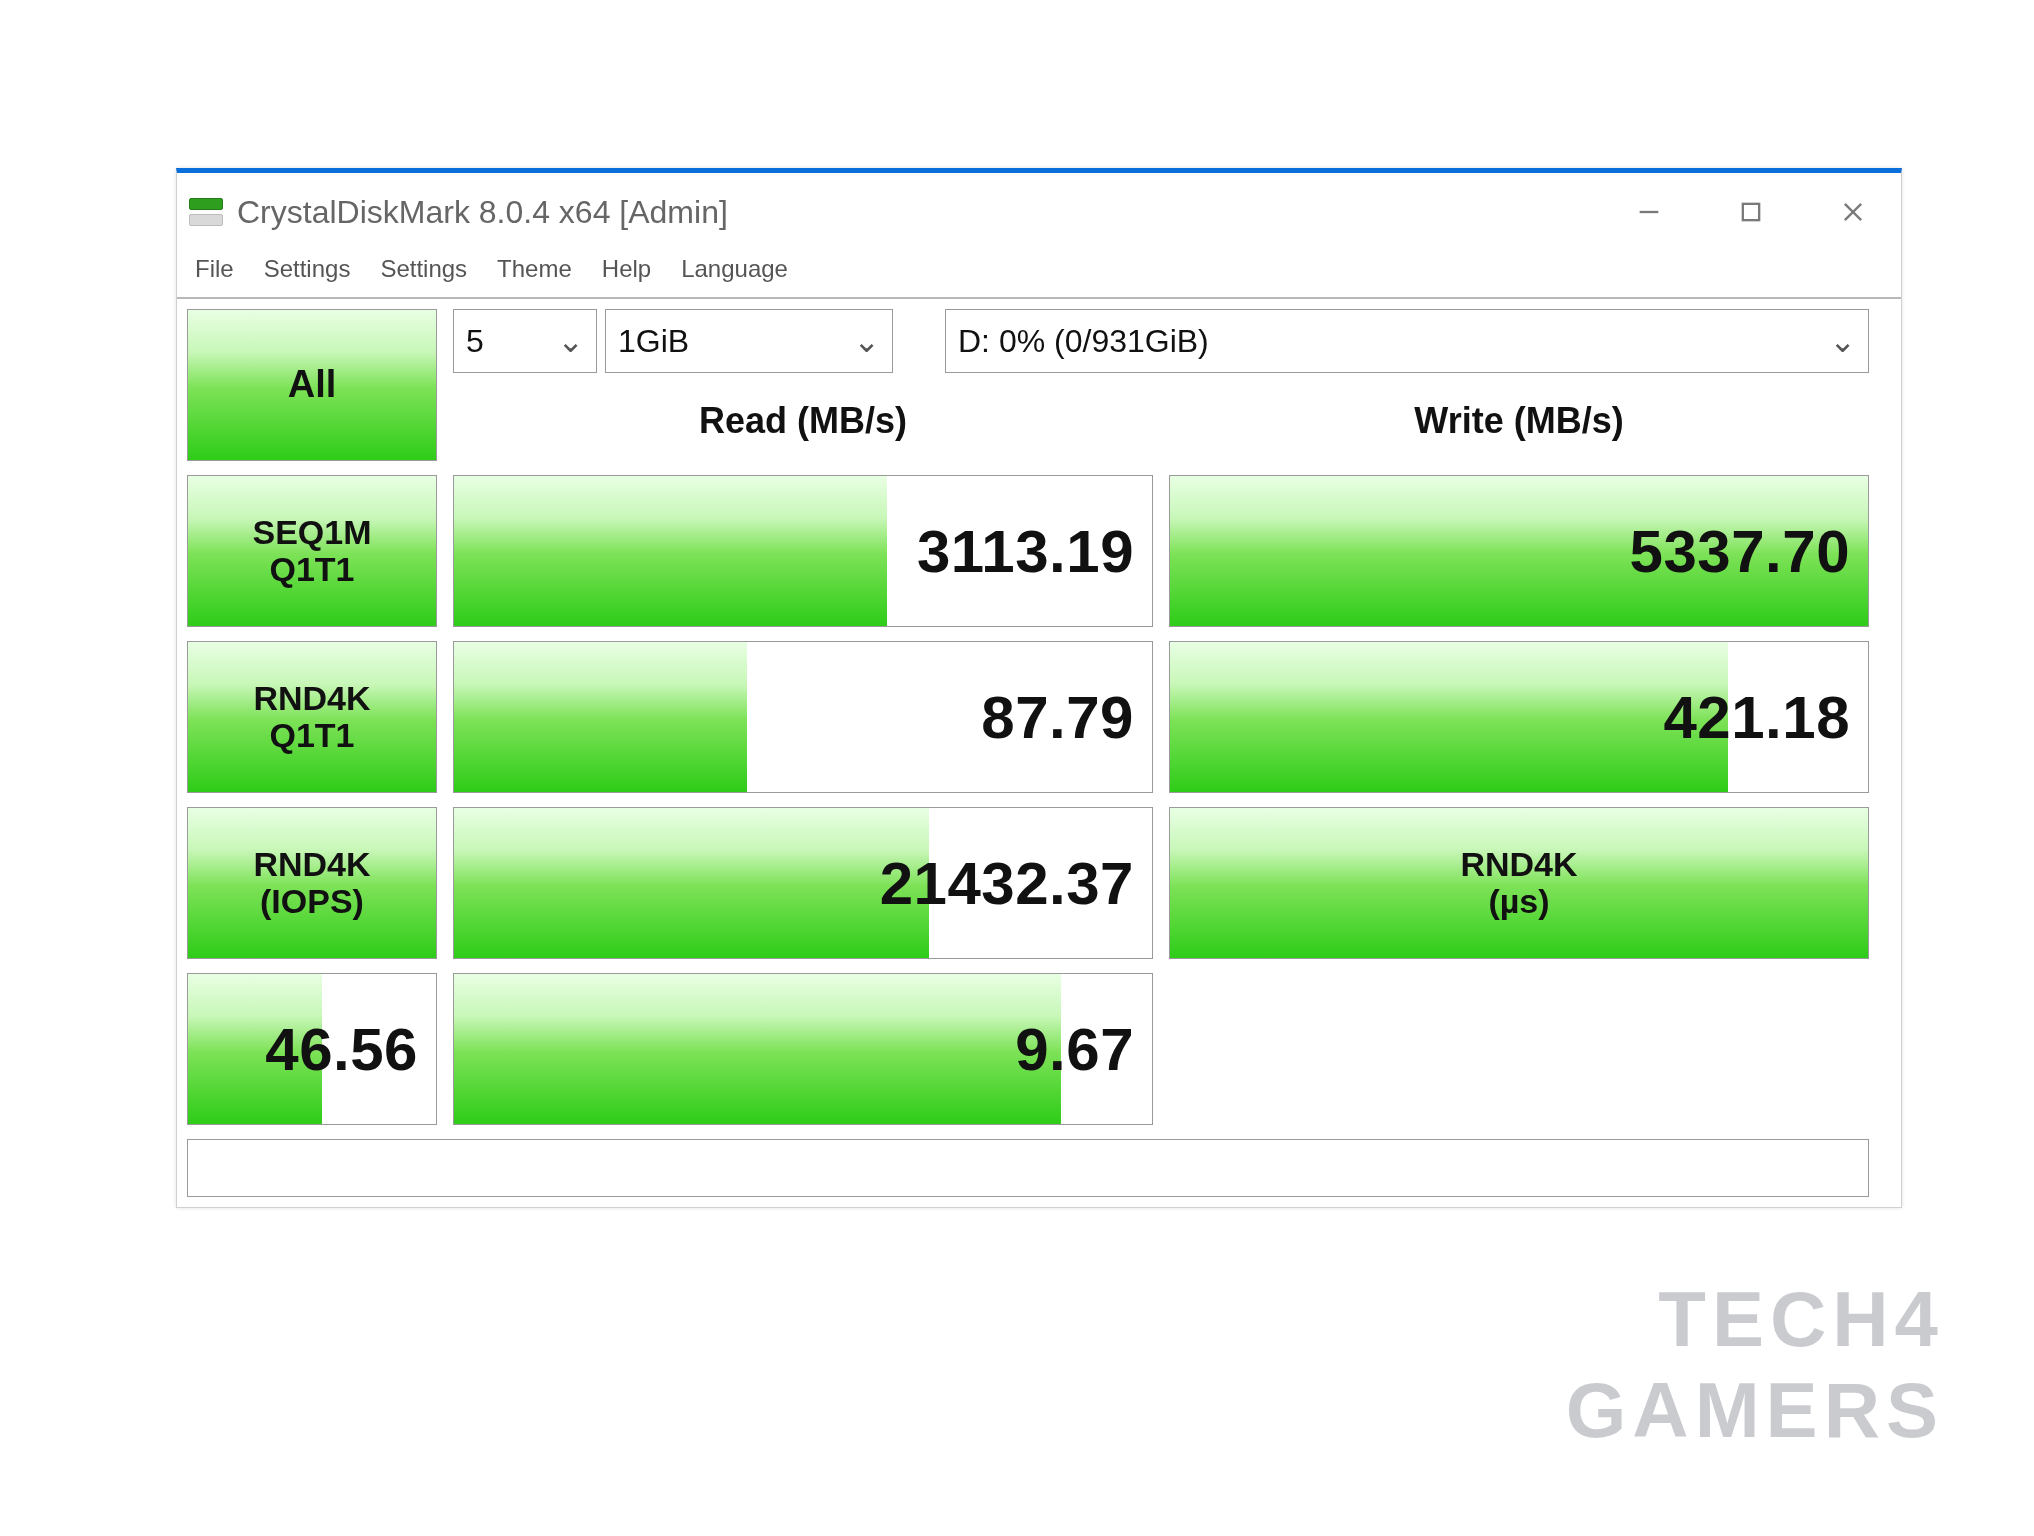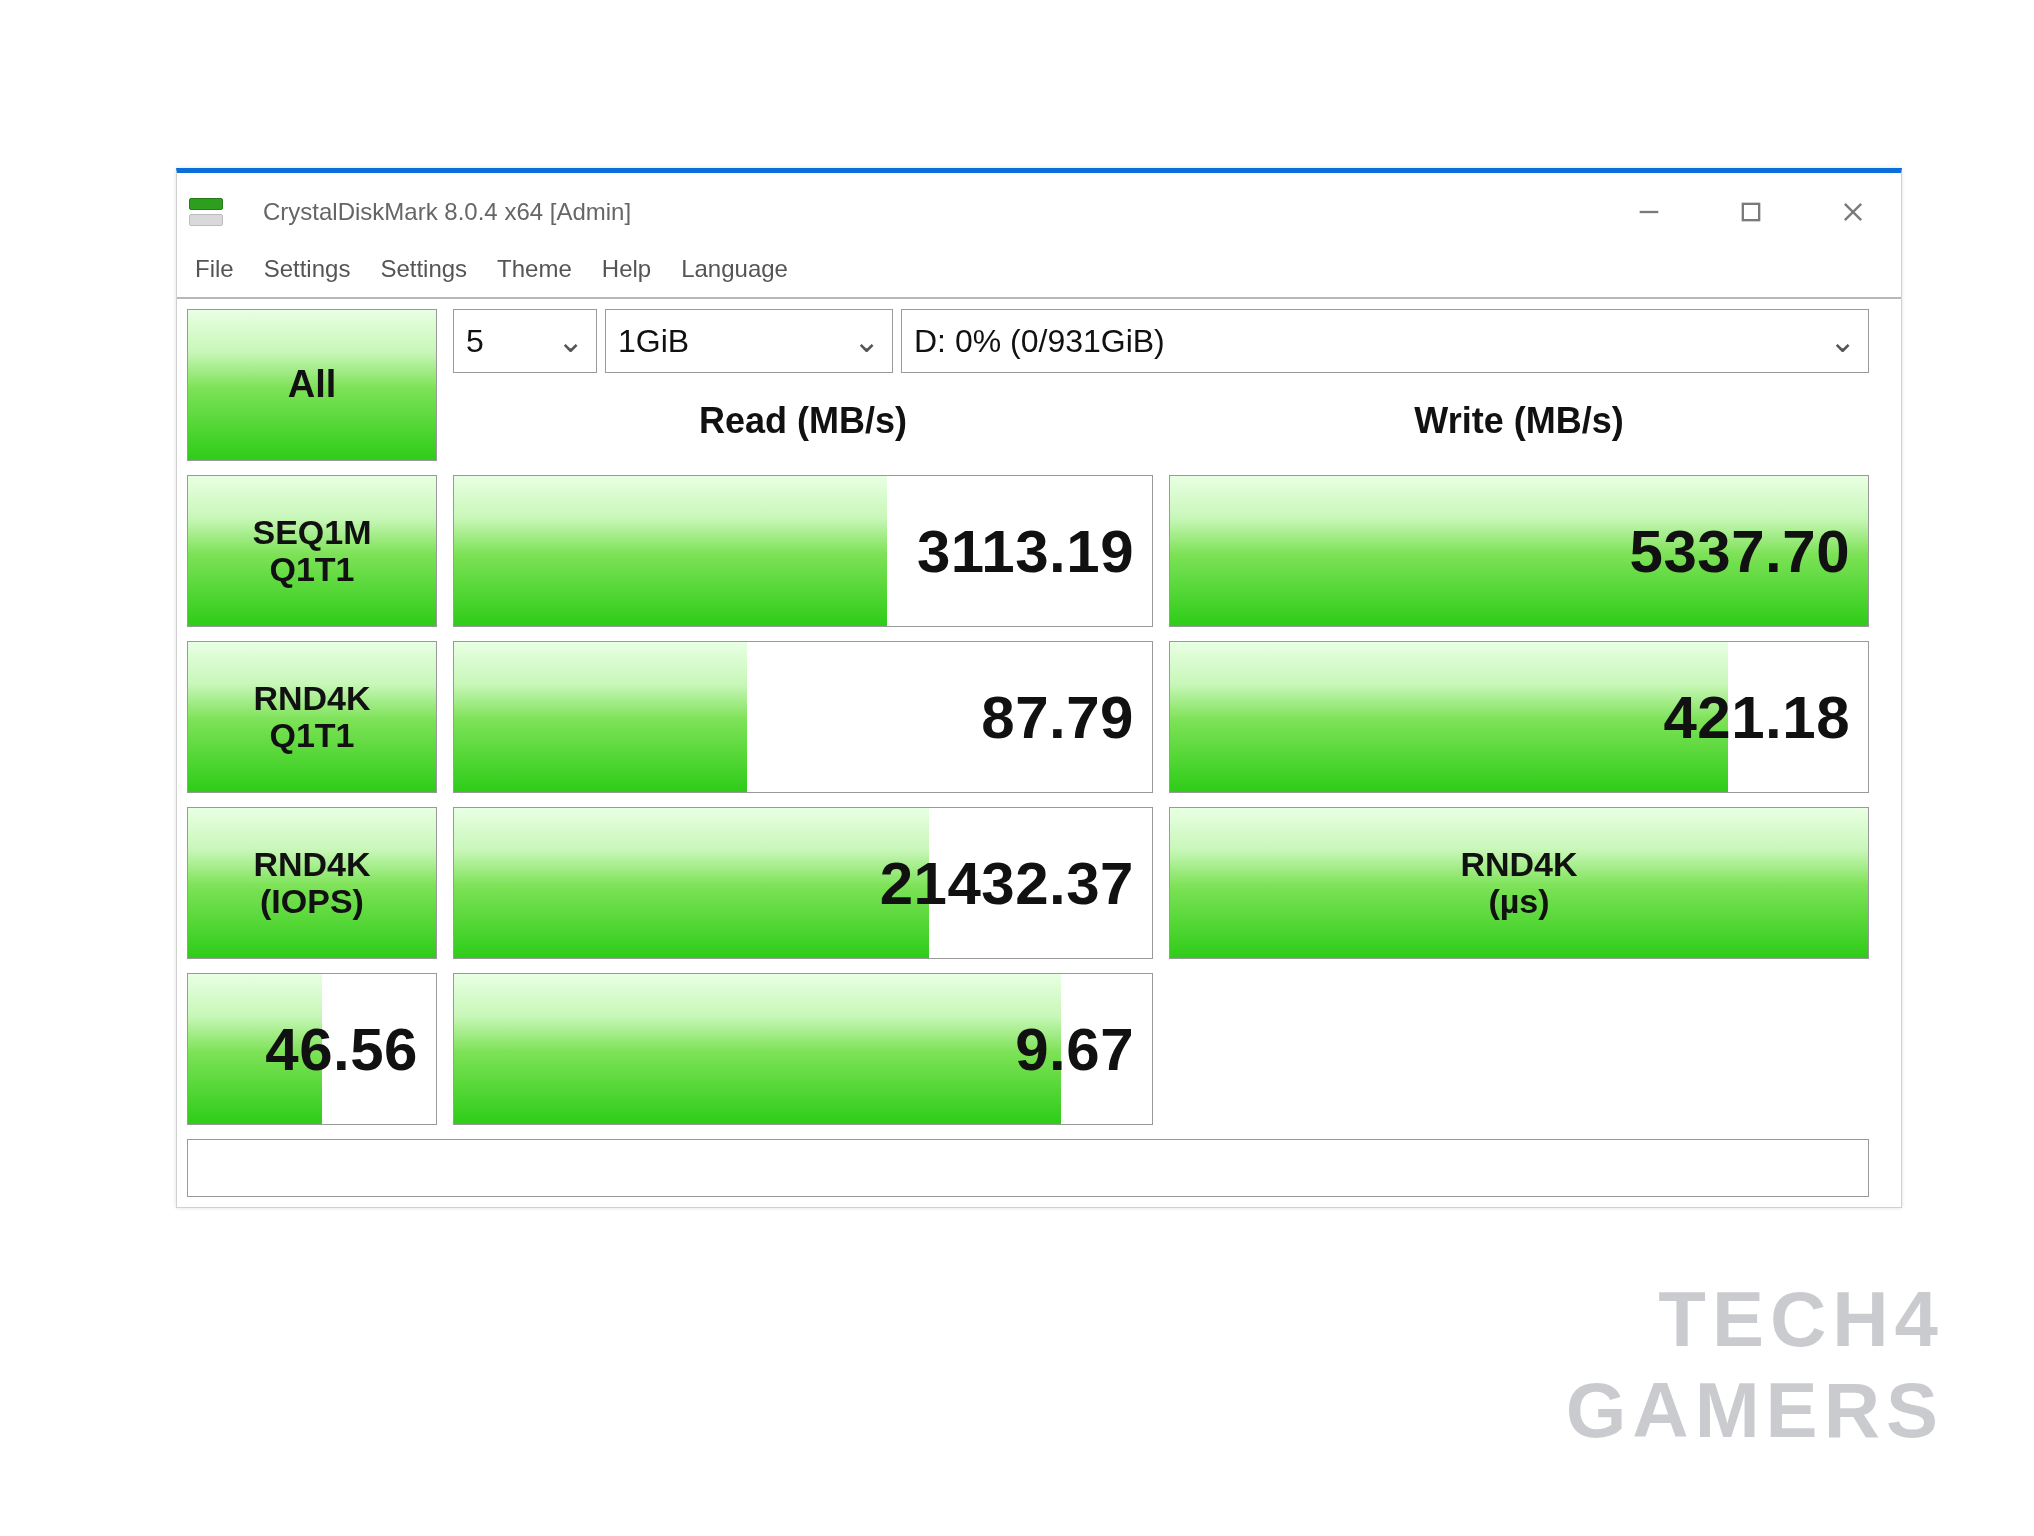--- a/index.html
+++ b/index.html
@@ -17,21 +17,21 @@
     position:absolute; left:176px; top:168px; width:1724px;
     background:#fff; border:1px solid #d0d0d0; border-top:5px solid var(--win-border);
     box-shadow:0 0 4px rgba(0,0,0,.12);
   }
 
   
   .titlebar { display:flex; align-items:center; height:78px; padding:0 6px 0 12px; }
   .app-icon { width:34px; height:30px; margin-right:14px; display:flex; flex-direction:column; justify-content:center; gap:4px; }
   .app-icon .slab-g { height:10px; background:#2e9e1e; border:1px solid #247d18; border-radius:2px; }
   .app-icon .slab-b { height:10px; background:#d9d9d9; border:1px solid #bcbcbc; border-radius:2px; }
-  .title-text { font-size:24px; color:var(--title-text); flex:1 1 auto; white-space:nowrap; overflow:hidden; text-overflow:ellipsis;margin-left:26px; }
+  .title-text { font-size:32px; color:var(--title-text); flex:1 1 auto; white-space:nowrap; overflow:hidden; text-overflow:ellipsis; }
   .win-controls { display:flex; align-items:center; gap:62px; padding-right:22px; }
   .wc { width:40px; height:40px; display:flex; align-items:center; justify-content:center; color:#7a7a7a; }
   .wc svg { width:28px; height:28px; stroke:#7a7a7a; stroke-width:2; fill:none; }
 
   
   .menubar { display:flex; align-items:center; gap:30px; padding:4px 18px 14px 18px; font-size:24px; color:var(--menu-text); border-bottom:2px solid #b8b8b8; }
   .menubar span { cursor:default; }
 
   
   .body { padding:10px 10px 10px 10px; }
@@ -48,21 +48,21 @@
 
   .header-label { font-size:36px; font-weight:700; color:#111; text-align:center; padding:6px 0 2px 0; }
 
   
   .toprow { grid-column:2 / span 2; display:flex; flex-direction:column; gap:6px; height:150px; }
   .selects { display:flex; gap:8px; height:64px; }
   .sel { border:1px solid var(--cell-border); background:#fff; display:flex; align-items:center; justify-content:space-between; padding:0 12px; font-size:32px; color:#111; }
   .sel .chev { color:#555; }
   .sel.count { width:118px; }
   .sel.size  { width:262px; }
-  .sel.drive { flex:1 1 auto; }
+  .sel.drive { flex:1 1 auto;margin-left:44px; }
   .labels { display:flex; gap:16px; flex:1 1 auto; }
   .labels .header-label { flex:1 1 0; display:flex; align-items:center; justify-content:center;text-align:center; }
 
   .val-cell { justify-content:flex-end; padding-right:18px; overflow:hidden; }
   .val-cell .remain { position:absolute; top:0; right:0; bottom:0; background:#fff; }
   .val-text { position:relative; z-index:2; font-weight:800; color:#111; font-size:60px; letter-spacing:.5px; white-space:nowrap; }
 
   .status { grid-column:1 / span 3; border:1px solid var(--cell-border); height:56px; background:#fff; }
 
   

